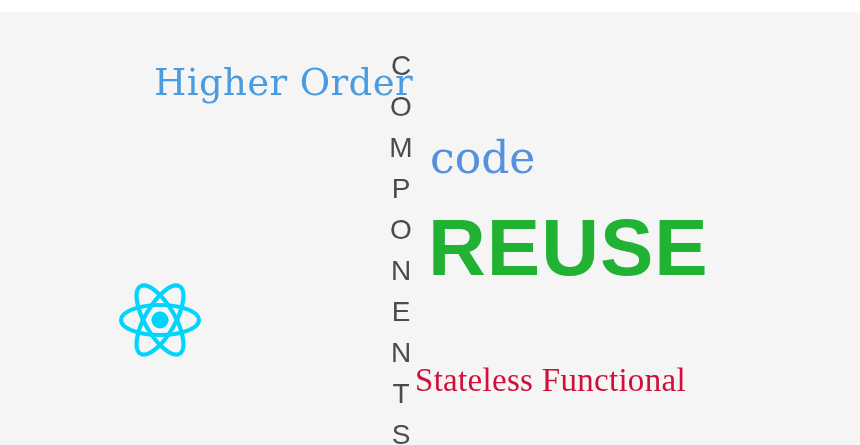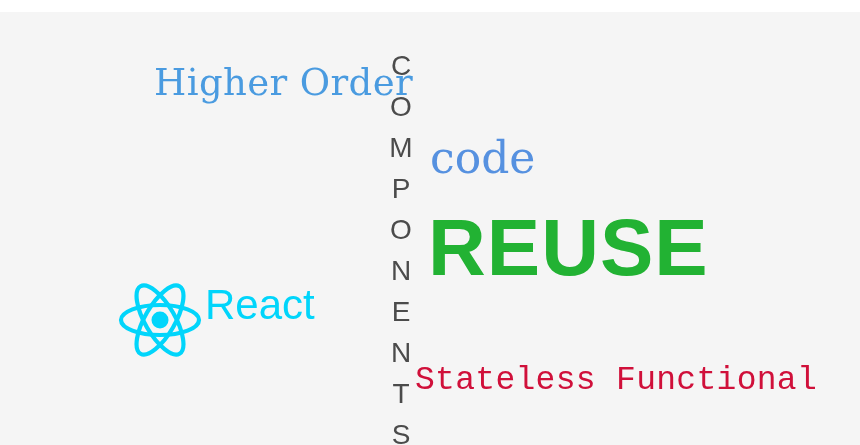--- a/index.html
+++ b/index.html
@@ -73,21 +73,21 @@
     font-family: "Liberation Sans", sans-serif;
     font-size: 25px;
     color: #1aa8d8;
     letter-spacing: 0.2px;
   }
 
   
   #w-stateless-functional {
     left: 415px;
     top: 352px;
-    font-family: Liberation Mono, monospace;
+    font-family: Liberation Serif, serif;
     font-size: 33px;
     color: #d0103a;
     letter-spacing: 0.3px;
   }
 
   
   #w-components {
     position: absolute;
     left: 388px;
     top: 33px;
@@ -142,18 +142,17 @@
     <svg viewBox="0 0 84 76" width="84" height="76" xmlns="http://www.w3.org/2000/svg">
       <g fill="none" stroke="#01d5fb" stroke-width="4.2">
         <ellipse cx="42" cy="38" rx="39" ry="15"></ellipse>
         <ellipse cx="42" cy="38" rx="39" ry="15" transform="rotate(60 42 38)"></ellipse>
         <ellipse cx="42" cy="38" rx="39" ry="15" transform="rotate(120 42 38)"></ellipse>
       </g>
       <circle cx="42" cy="38" r="8.5" fill="#01d5fb"></circle>
     </svg>
   </div>
 
-  <div class="word" id="w-react">React</div>
 
 
   <div class="word" id="w-stateless-functional">Stateless Functional</div>
 
 </div>
 
 </body></html>

